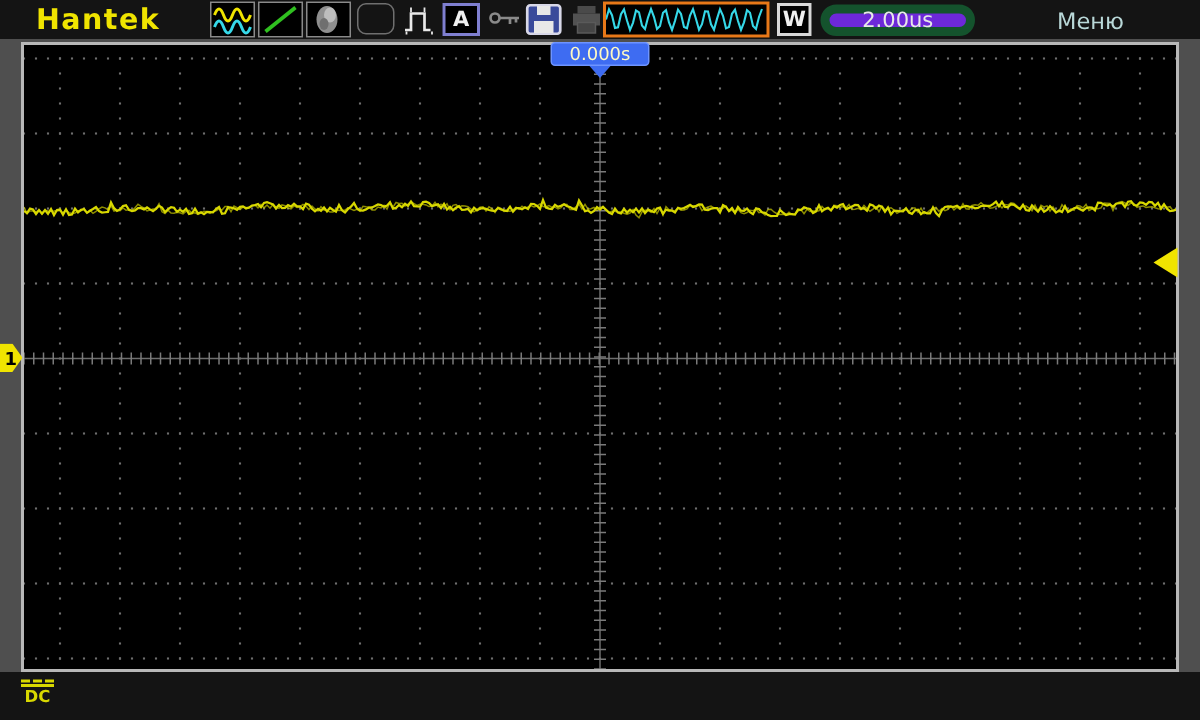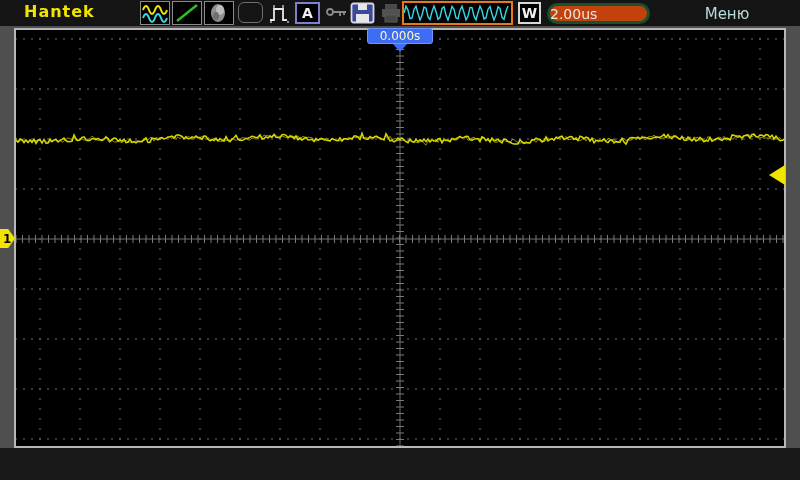--- a/index.html
+++ b/index.html
@@ -1,37 +1,37 @@
 <!DOCTYPE html>
 <html><head>
 <meta charset="utf-8">
 <style>
   * { margin:0; padding:0; box-sizing:border-box; }
   body { background:#000; font-family:"DejaVu Sans", sans-serif; }
   .screen { position:relative; width:800px; height:480px; background:#191919; overflow:hidden; }
 
   
   .topbar { position:absolute; left:0; top:0; width:800px; height:26px; background:#141414; }
-  .logo { position:absolute; left:24px; top:2px; font-size:16px; font-weight:bold; letter-spacing:1px;
+  .logo { position:absolute; left:24px; top:2px; font-size:19px; font-weight:bold; letter-spacing:1px;
           color:#f0e400; font-style:normal;text-align:center; }
   .icon-box { position:absolute; top:1px; width:30px; height:24px; background:#000;
               border:1px solid #8a8a8a; display:flex; align-items:center; justify-content:center; }
   .slot-empty { position:absolute; left:238px; top:2px; width:25px; height:21px;
                 border:1px solid #6f6f6f; border-radius:6px; background:transparent; }
   .bare-icon { position:absolute; top:2px; display:flex; align-items:center; justify-content:center; }
   .a-box { position:absolute; left:295px; top:2px; width:25px; height:22px; background:#000;
            border:2px solid #7f7fd0; color:#f0f0f0; font-weight:bold; font-size:14px;
            display:flex; align-items:center; justify-content:center; }
   .w-box { position:absolute; left:518px; top:2px; width:23px; height:22px; background:#000;
            border:2px solid #d8d8d8; color:#f0f0f0; font-weight:bold; font-size:14px;
            display:flex; align-items:center; justify-content:center; }
   .preview-box { position:absolute; left:402px; top:1px; width:111px; height:24px; background:#000;
                  border:2px solid #e87818; display:flex; align-items:center; }
-  .pill { background:#c2410c; border:3px solid #14532d; border-radius:11px;
-          display:flex; align-items:center; }
+  .pill { background:#6d28d9; border:6px solid #14532d; border-radius:11px;
+          display:flex; align-items:center; justify-content:center; }
   .pill-timebase { position:absolute; left:547px; top:3px; width:103px; height:21px;
                    color:#e8e8e8; font-size:14px; }
   .menu-label { position:absolute; left:692px; top:5px; width:70px; color:#b9d8d8; font-size:15px;text-align:center; }
 
   
   .frame { position:absolute; left:0; top:26px; width:800px; height:422px; background:#4f4f4f; }
   .plot { position:absolute; left:14px; top:2px; width:772px; height:420px;
           border:2px solid #b8b8b8; background:#000; }
   .plot svg { display:block; }
 
@@ -1852,13 +1852,21 @@
     <span>0.000s</span>
   </div>
   <div class="trig-time-arrow"></div>
 
   <div class="ch-tag">
     <span>1</span>
   </div>
 
   <div class="trig-level-arrow"></div>
 
+  <div class="bottombar">
+    <div class="dc-icon" style="top:5px">
+      <div class="dash"></div>
+      <div class="solid"></div>
+      <span>DC</span>
+    </div>
+
+  </div>
 </div>
 
 </body></html>

